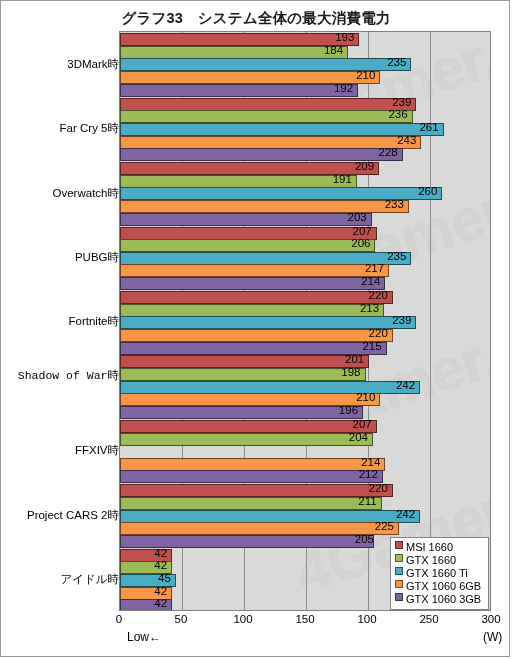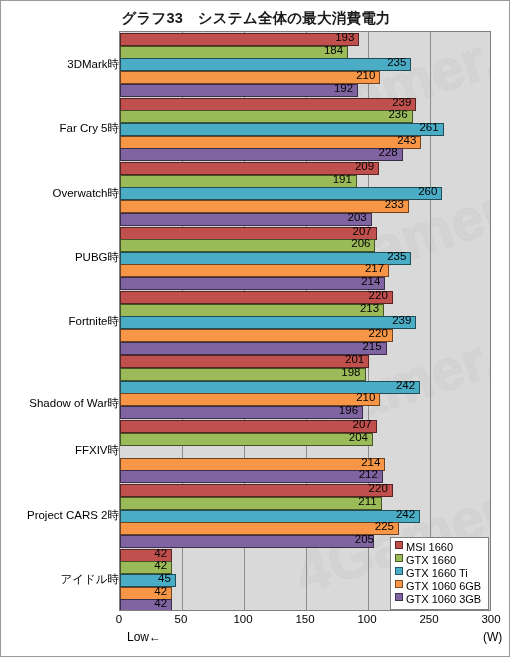--- a/index.html
+++ b/index.html
@@ -392,21 +392,21 @@
         </div>
       </div>
   </div>
 
   <div id="cat-labels">
       <div class="cat-label" style="top: 25.7px;">3DMark時</div>
       <div class="cat-label" style="top: 90.1444px;">Far Cry 5時</div>
       <div class="cat-label" style="top: 154.589px;">Overwatch時</div>
       <div class="cat-label" style="top: 219.033px;">PUBG時</div>
       <div class="cat-label" style="top: 283.478px;">Fortnite時</div>
-      <div class="cat-label" style="top: 365px;">Shadow of War時</div>
+      <div class="cat-label" style="top: 337px; font-family: Liberation Mono, monospace;">Shadow of War時</div>
       <div class="cat-label" style="top: 412.367px;">FFXIV時</div>
       <div class="cat-label" style="top: 476.811px;">Project CARS 2時</div>
       <div class="cat-label" style="top: 541.256px;">アイドル時</div>
     </div>
 
   <div id="xaxis">
       <div class="xtick" style="left: 0px;">0</div>
       <div class="xtick" style="left: 62px;">50</div>
       <div class="xtick" style="left: 124px;">100</div>
       <div class="xtick" style="left: 186px;">150</div>

